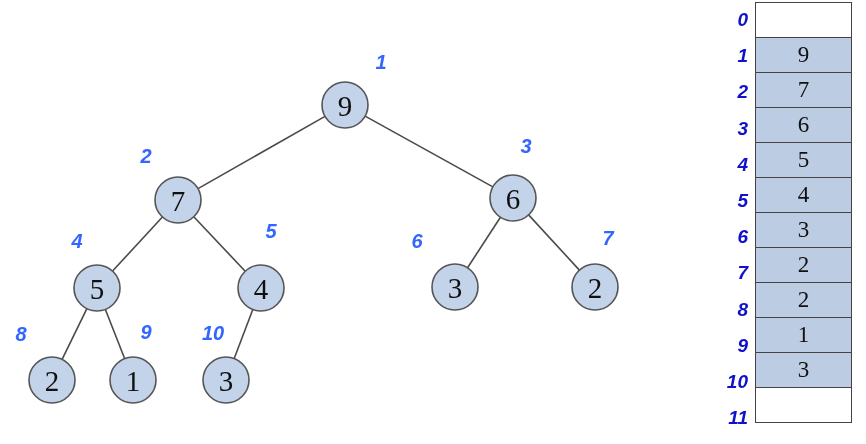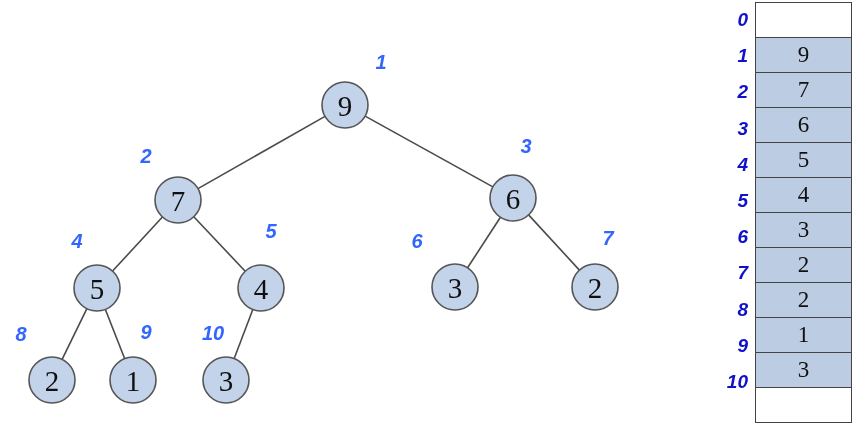--- a/index.html
+++ b/index.html
@@ -178,20 +178,21 @@
         <div class="array-index">1</div>
         <div class="array-index">2</div>
         <div class="array-index">3</div>
         <div class="array-index">4</div>
         <div class="array-index">5</div>
         <div class="array-index">6</div>
         <div class="array-index">7</div>
         <div class="array-index">8</div>
         <div class="array-index">9</div>
         <div class="array-index">10</div>
+        <div class="array-index">11</div>
       </div>
     <table id="array-table">
       <tbody id="array-tbody">
           <tr>
             <td class="cell empty"></td>
           </tr>
           <tr>
             <td class="cell">9</td>
           </tr>
           <tr>

